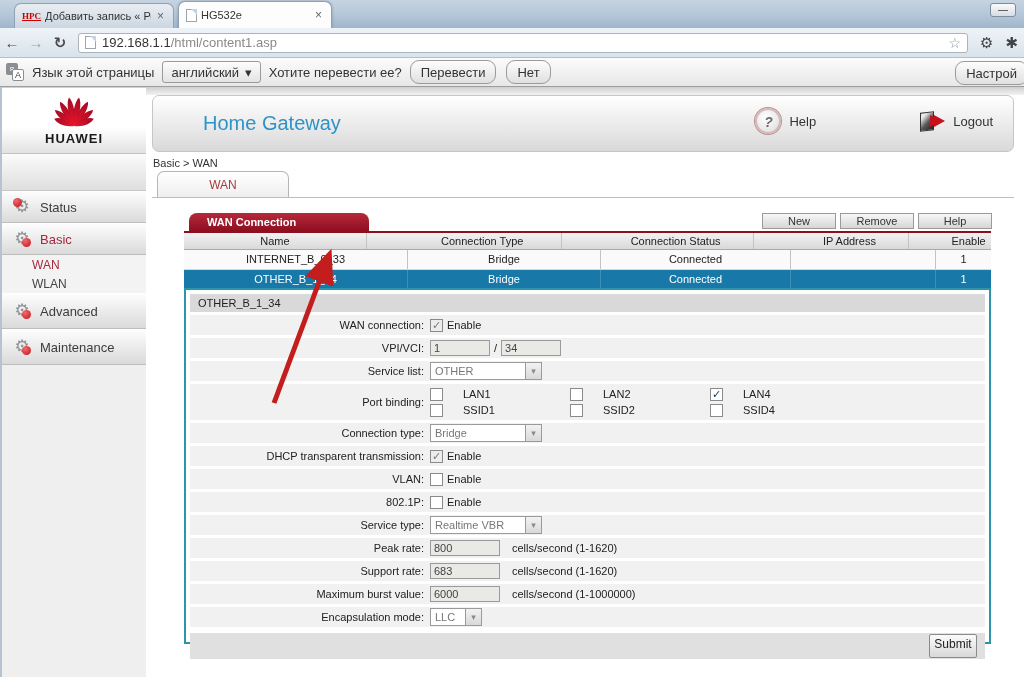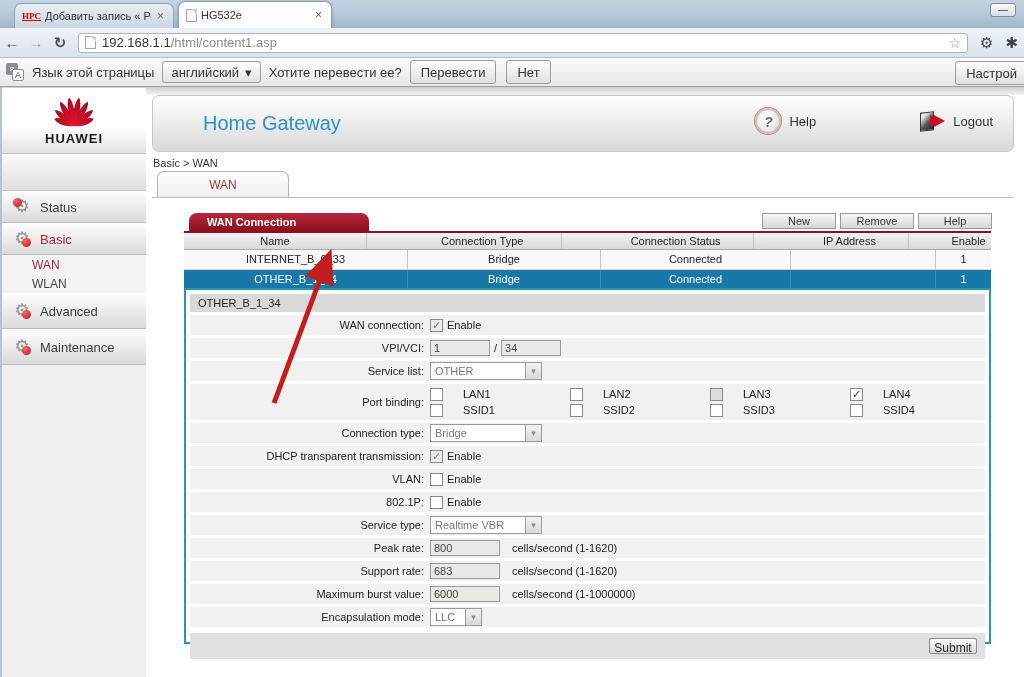--- a/index.html
+++ b/index.html
@@ -30,21 +30,21 @@
   .url-star { margin-left:auto; font-size:14px; color:#8a939b; }
   .tool-ico { font-size:15px; color:#3d4347; margin:0 6px; }
 
   .translatebar { position:absolute; left:0; top:58px; width:1024px; height:29px;
     background:linear-gradient(180deg,#fcfcfc,#e7e7e7); border-bottom:1px solid #9e9e9e; display:flex; align-items:center; overflow:hidden; }
   .tr-icon { width:18px; height:18px; margin:0 8px 0 6px; position:relative; flex:none; }
   .tr-icon .b1 { position:absolute; left:0; top:0; width:12px; height:12px; background:#8b8f94; border-radius:2px; color:#fff; font-size:8px; text-align:center; line-height:12px; }
   .tr-icon .b2 { position:absolute; right:0; bottom:0; width:12px; height:12px; background:#fff; border:1px solid #8b8f94; border-radius:2px; color:#444; font-size:9px; text-align:center; line-height:10px; }
   .tr-text { font-size:13px; color:#333; margin-right:8px; white-space:nowrap; }
   .tr-select { height:22px; background:linear-gradient(180deg,#fdfdfd,#e3e3e3); border:1px solid #9a9a9a; border-radius:3px; font-size:13px; color:#333; padding:0 8px; display:flex; align-items:center; gap:6px; margin-right:8px; }
-  .tr-btn { height:24px; background:linear-gradient(180deg,#fdfdfd,#e0e0e0); border:1px solid #9a9a9a; border-radius:3px; font-size:13px; color:#333; padding:0 10px; display:flex; align-items:center; margin-right:10px; white-space:nowrap; }
+  .tr-btn { height:24px; background:linear-gradient(180deg,#fdfdfd,#e0e0e0); border:1px solid #9a9a9a; border-radius:9px; font-size:13px; color:#333; padding:0 10px; display:flex; align-items:center; margin-right:10px; white-space:nowrap; }
   .tr-settings { position:absolute; right:-14px; top:3px; }
 
   
   .page { position:absolute; left:0; top:87px; width:1024px; height:590px; background:#fff; border-left:2px solid #b6c4d2; }
   .topstrip { position:absolute; left:0; top:0; width:1024px; height:8px; background:linear-gradient(180deg,#cfcfcf,#f2f2f2); }
 
   .sidebar { position:absolute; left:0; top:1px; width:144px; height:589px; background:#efefef; }
   .logo-block { height:66px; background:linear-gradient(180deg,#ffffff 60%,#e2e2e2); border-bottom:1px solid #c2c2c2; display:flex; flex-direction:column; align-items:center; justify-content:center; }
   .brand { font-size:13px; font-weight:bold; color:#1a1a1a; letter-spacing:1px; margin-top:1px; }
   .side-band { height:37px; background:linear-gradient(180deg,#fbfbfb,#dedede); border-bottom:1px solid #c6c6c6; }
@@ -103,21 +103,21 @@
   .fsel { height:18px; width:112px; background:#fff; border:1px solid #9a9a9a; display:flex; align-items:center; font-size:11px; color:#777; }
   .fsel .txt { flex:1; padding-left:4px; white-space:nowrap; overflow:hidden; }
   .fsel .arr { width:16px; height:100%; background:linear-gradient(180deg,#f2f2f2,#d9d9d9); border-left:1px solid #9a9a9a; text-align:center; line-height:16px; color:#8a8a8a; font-size:9px; }
   .fsel.small { width:52px; }
   .portrow { min-height:36px; }
   .portcols { display:flex; }
   .pcol { width:140px; display:flex; flex-direction:column; gap:3px; }
   .pcell { display:flex; align-items:center; gap:20px; }
   .hint { margin-left:8px; }
   .submit-band { height:26px; background:#e0e0e0; display:flex; align-items:center; justify-content:flex-end; padding-right:8px; margin-top:6px; }
-  .submit-btn { width:48px; height:16px; background:linear-gradient(180deg,#fbfbfb,#d8d8d8); border:1px solid #8a8a8a; border-radius:2px; font-size:12px; color:#222; text-align:center; line-height:18px; cursor:pointer; }
+  .submit-btn { width:48px; height:24px; background:linear-gradient(180deg,#fbfbfb,#d8d8d8); border:1px solid #8a8a8a; border-radius:2px; font-size:12px; color:#222; text-align:center; line-height:18px; cursor:pointer; }
 
   .arrow-overlay { position:absolute; left:0; top:0; width:1024px; height:677px; pointer-events:none; z-index:50; }
 </style>
 </head>
 <body>
 
 <div class="screen">
 
   <div class="tabstrip">
     <div class="tab tab-inactive">
@@ -325,30 +325,20 @@
                   <span class="cb"></span>
                   <span>LAN2</span>
                 </span>
               <span class="pcell">
                   <span class="cb"></span>
                   <span>SSID2</span>
                 </span>
             </div>
             <div class="pcol">
               <span class="pcell">
-                  <span class="cb dis"></span>
-                  <span>LAN3</span>
-                </span>
-              <span class="pcell">
-                  <span class="cb"></span>
-                  <span>SSID3</span>
-                </span>
-            </div>
-            <div class="pcol">
-              <span class="pcell">
                   <span class="cb checked">✓</span>
                   <span>LAN4</span>
                 </span>
               <span class="pcell">
                   <span class="cb"></span>
                   <span>SSID4</span>
                 </span>
             </div>
           </div>
         </div>

